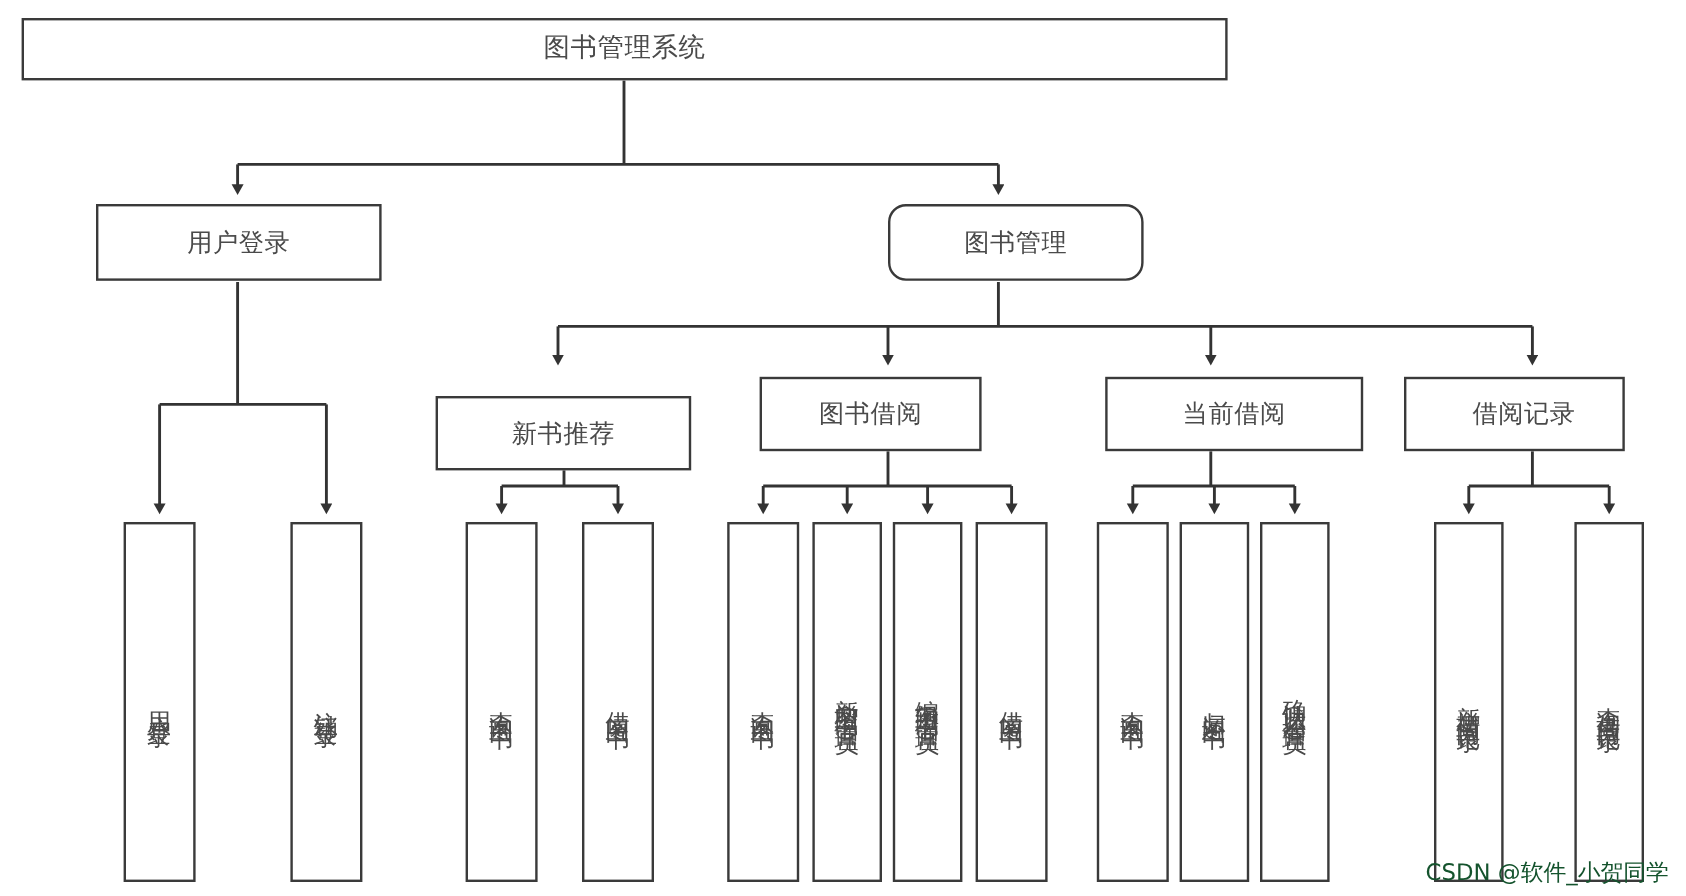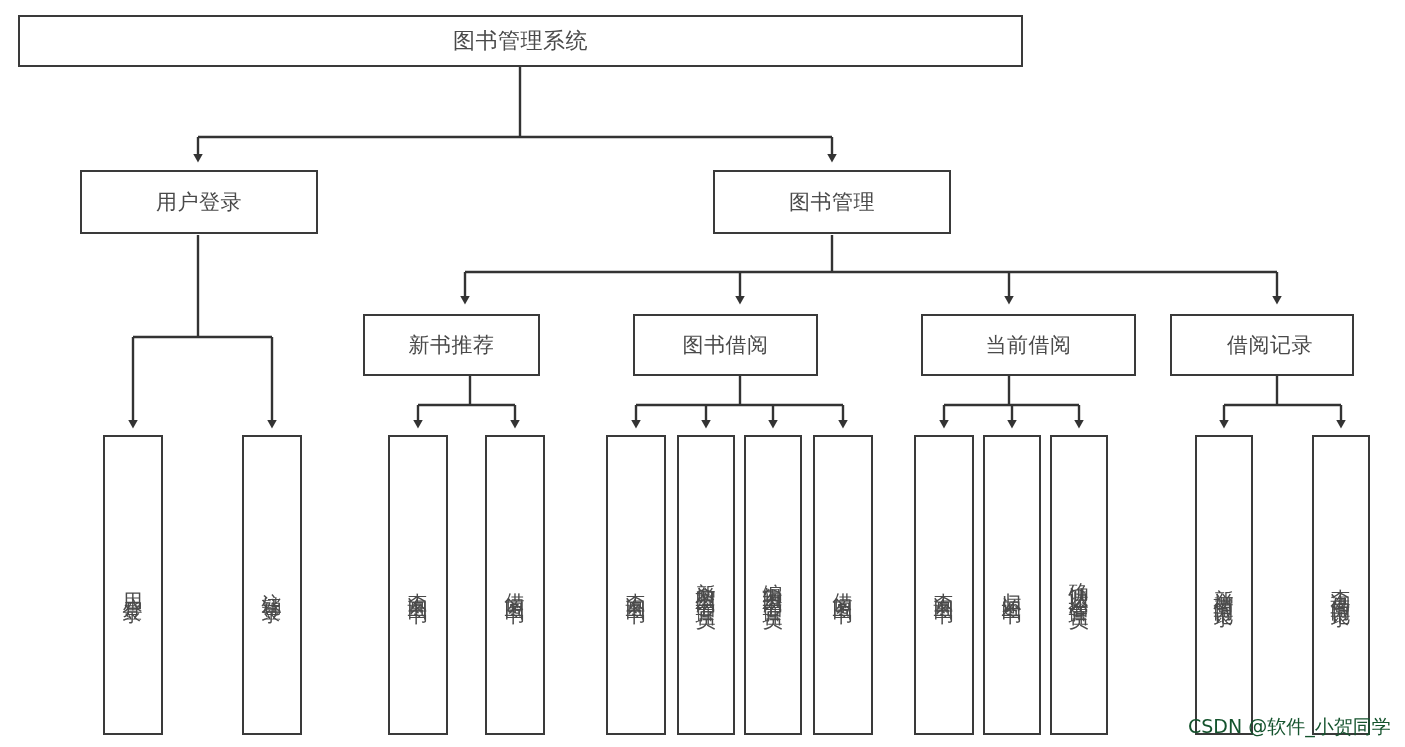--- a/index.html
+++ b/index.html
@@ -127,25 +127,25 @@
   </svg>
 
   <div class="node root" style="left:18px; top:15px; width:1005px; height:52px;">
     <span>图书管理系统</span>
   </div>
 
   <div class="node level1" style="left:80px; top:170px; width:238px; height:64px;">
     <span>用户登录</span>
   </div>
 
-  <div class="node level1" style="left:713px; top:170px; width:238px; height:64px;">
+  <div class="node level1" style="left:740px; top:170px; width:213px; height:64px;border-radius:15px;">
     <span>图书管理</span>
   </div>
 
-  <div class="node level2" style="left:363px; top:314px; width:177px; height:62px;">
+  <div class="node level2" style="left:363px; top:330px; width:213px; height:62px;">
     <span>新书推荐</span>
   </div>
 
   <div class="node level2" style="left:633px; top:314px; width:185px; height:62px;">
     <span>图书借阅</span>
   </div>
 
   <div class="node level2" style="left:921px; top:314px; width:215px; height:62px;">
     <span>当前借阅</span>
   </div>

